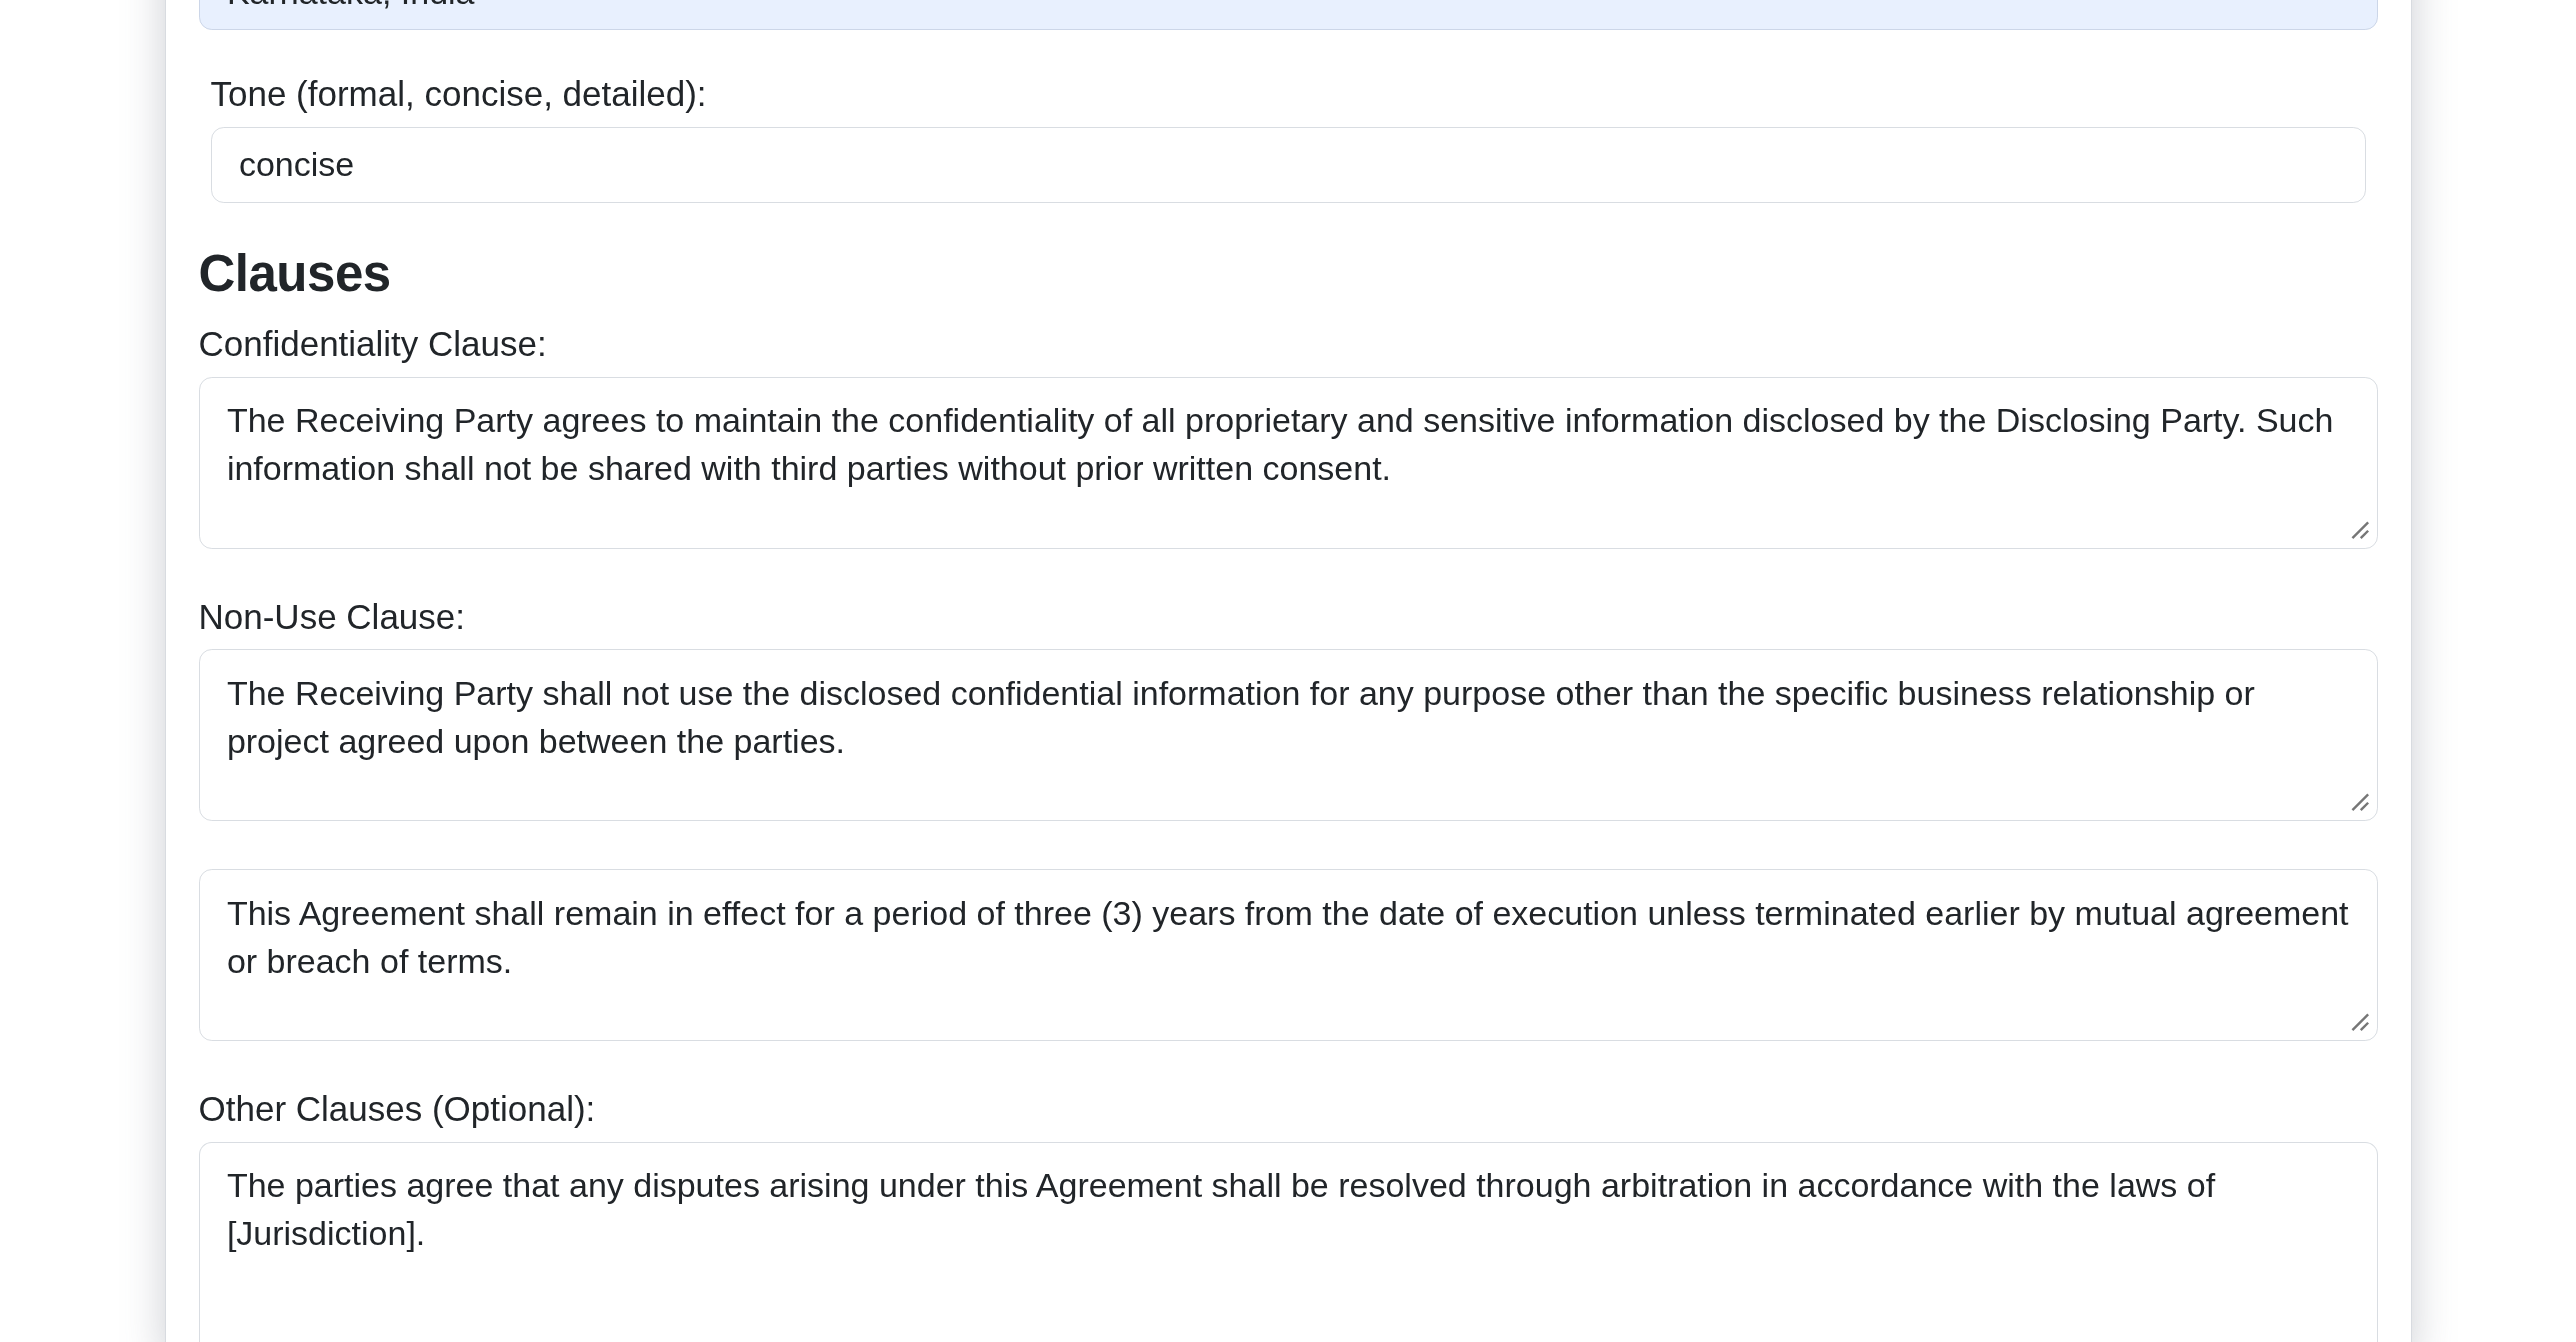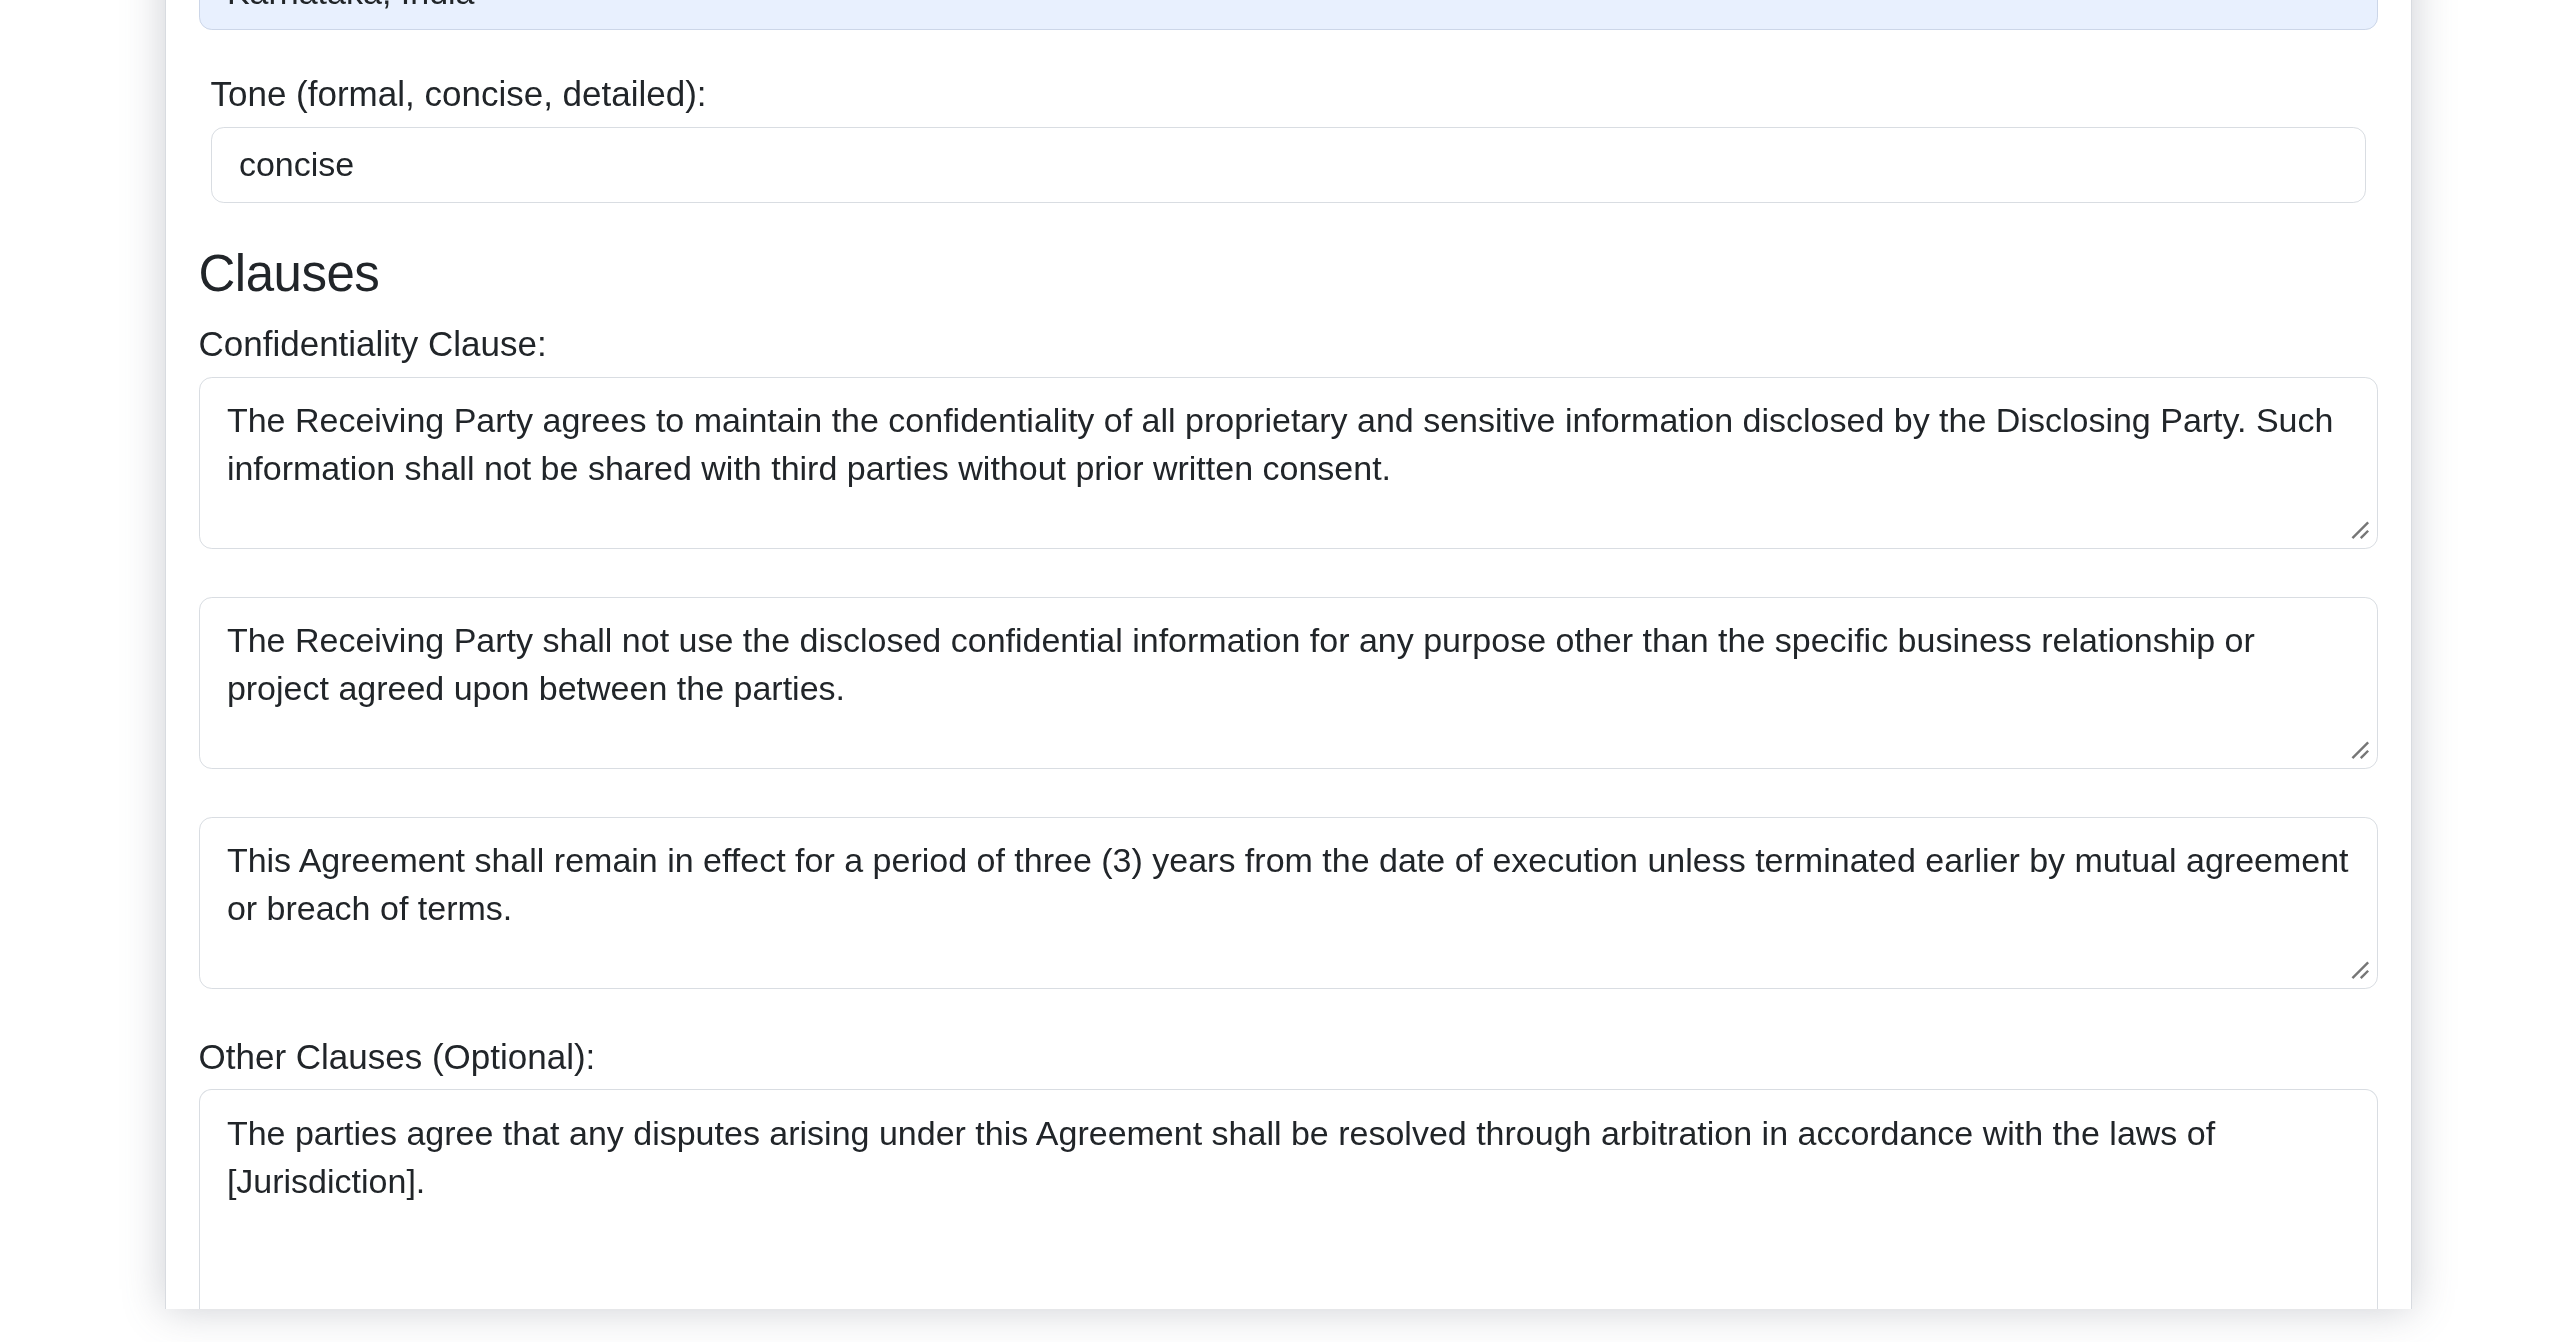--- a/index.html
+++ b/index.html
@@ -23,21 +23,21 @@
     border-right:1.8px solid var(--card-border);
     box-shadow:0 0 40px rgba(96,104,118,0.32);
   }
   .control{
     display:block;width:100%;font-family:inherit;font-size:34px;color:var(--text);
     background:#ffffff;border:1.8px solid var(--input-border);border-radius:12.8px;outline:none;
   }
   input.control{height:76px;padding:0 27.4px;}
   textarea.control{height:172px;padding:18.3px 27.4px;line-height:48px;resize:none;overflow:hidden;}
   .field-label{display:block;font-size:35px;line-height:40px;margin:0 0 12.8px 0;}
-  .section-heading{font-size:51px;line-height:57px;font-weight:400;margin:42px 0 22px 0;letter-spacing:-0.5px;}
+  .section-heading{font-size:51px;line-height:57px;font-weight:700;margin:42px 0 22px 0;letter-spacing:-0.5px;}
   .jurisdiction-row{margin-top:-46px;margin-bottom:44px;}
   .jurisdiction-row input.control{
     background:var(--autofill-bg);
     border-color:var(--autofill-border);
   }
   .group{margin:12px;}
   .clause-field{margin-bottom:48px;}
   .ta-wrap{position:relative;}
   .ta-wrap.cut textarea.control{height:220px;border-bottom:none;border-radius:12.8px 12.8px 0 0;}
   .resize-handle{position:absolute;right:7.3px;bottom:9.1px;width:25px;height:25px;}
@@ -66,20 +66,21 @@
       <span class="resize-handle">
         <svg width="25" height="25" viewBox="0 0 27 27" fill="none">
           <path d="M25 8 L8 25" stroke="#767676" stroke-width="2.6"></path>
           <path d="M25 17 L17 25" stroke="#767676" stroke-width="2.6"></path>
         </svg>
       </span>
     </div>
   </div>
 
   <div class="clause-field">
+    <label class="field-label">Non-Use Clause:</label>
     <div class="ta-wrap">
       <textarea class="control" style="">The Receiving Party shall not use the disclosed confidential information for any purpose other than the specific business relationship or project agreed upon between the parties.</textarea>
       <span class="resize-handle">
         <svg width="25" height="25" viewBox="0 0 27 27" fill="none">
           <path d="M25 8 L8 25" stroke="#767676" stroke-width="2.6"></path>
           <path d="M25 17 L17 25" stroke="#767676" stroke-width="2.6"></path>
         </svg>
       </span>
     </div>
   </div>

